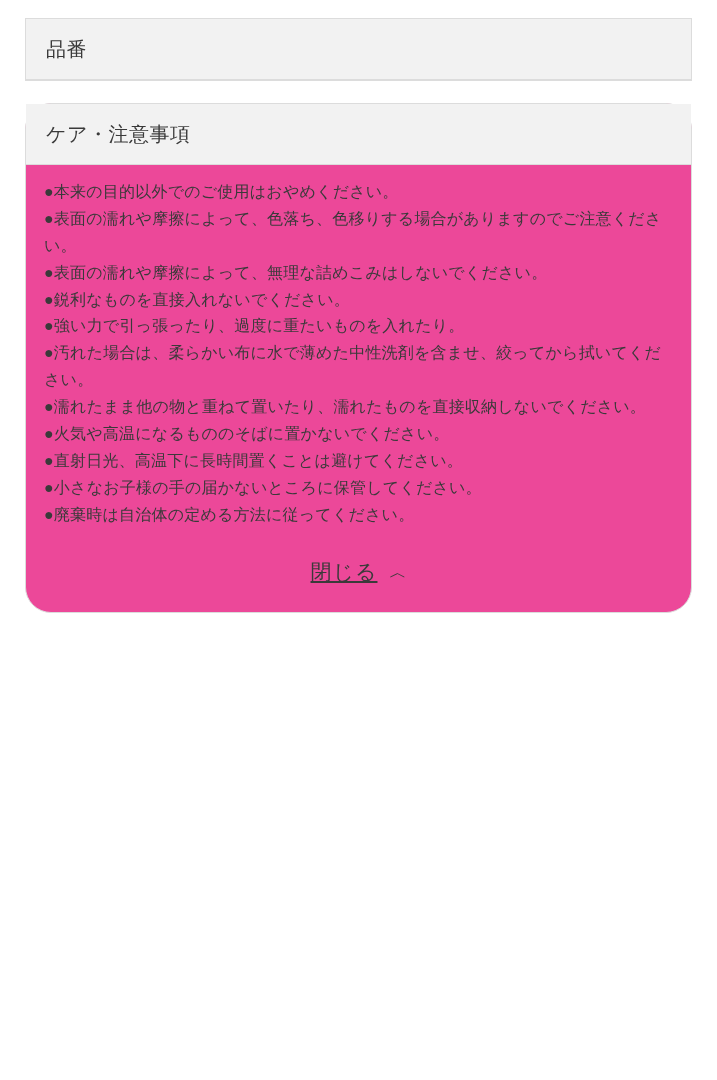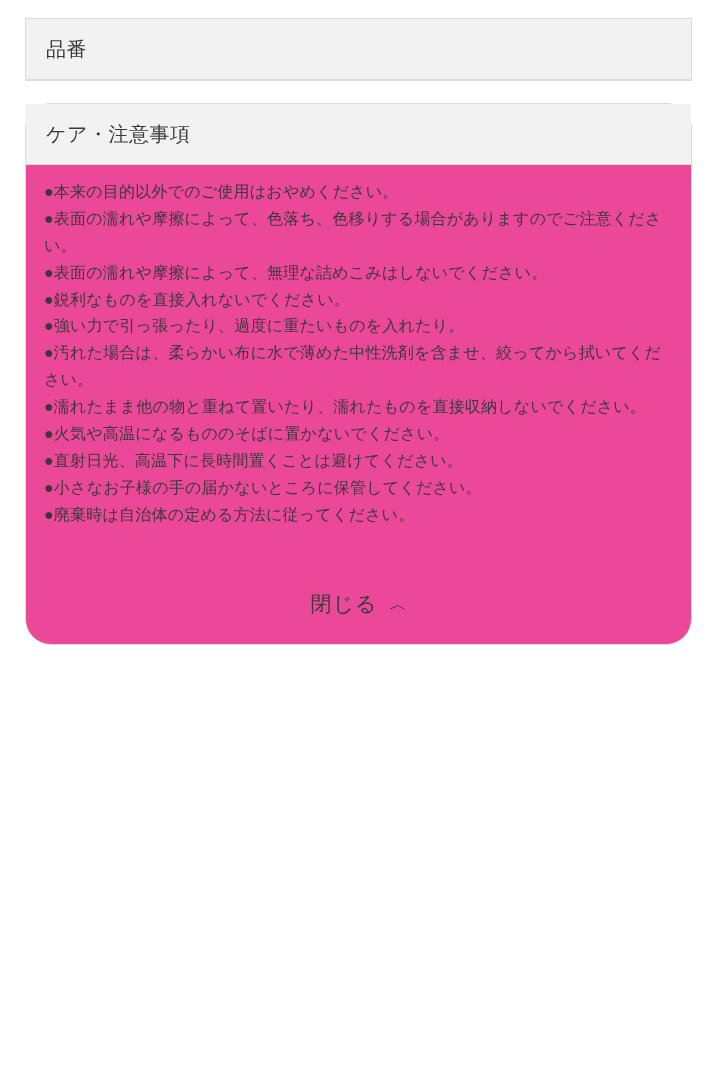--- a/index.html
+++ b/index.html
@@ -54,23 +54,23 @@
     text-indent: 0;
   }
   .close-row {
     text-align: center;
     padding: 20px 0 26px 0;
   }
   .close-link {
     display: inline-block;
     font-size: 21px;
     color: #3a3a3a;
+    text-decoration: underline;
     cursor: pointer;
     letter-spacing: 1px;
-    margin-top: 32px;
   }
   .chevron {
     display: inline-block;
     margin-left: 12px;
     font-size: 17px;
     color: #3a3a3a;
     text-decoration: none;
     transform: translateY(-1px);
   }
 </style>

